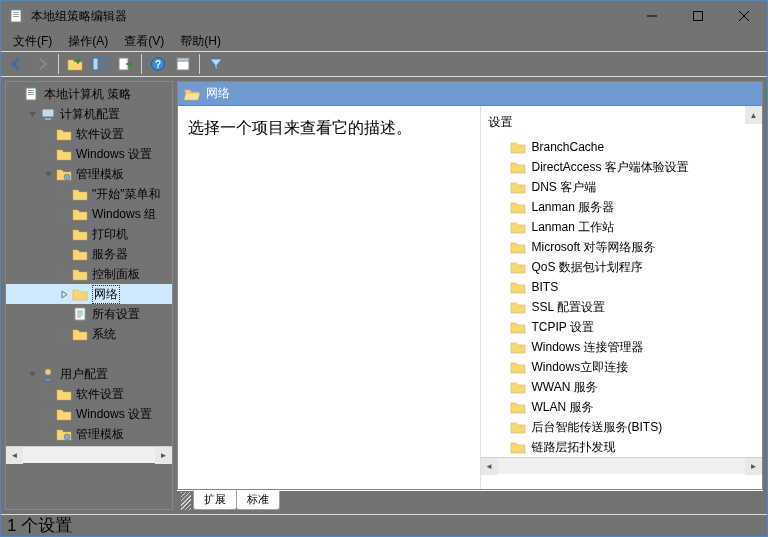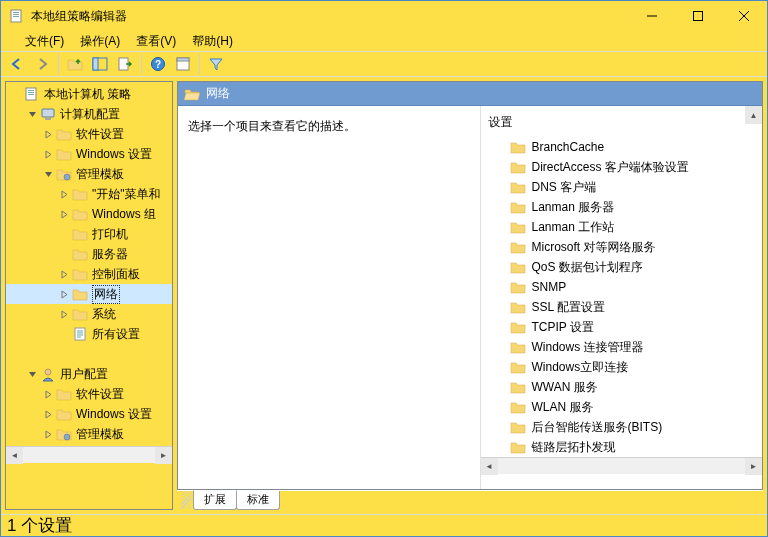--- a/index.html
+++ b/index.html
@@ -1,33 +1,33 @@
 <!DOCTYPE html>
 <html><head>
 <meta charset="utf-8">
 <style>
   * { box-sizing: border-box; font-family: "Microsoft YaHei", "Segoe UI", sans-serif; }
   html, body { margin: 0; padding: 0; }
   .window {
     width: 768px; height: 537px; border: 1px solid #4a88c7;
-    background: #fde047; display: flex; flex-direction: column;
+    background: #737373; display: flex; flex-direction: column;
     position: relative;
   }
   .titlebar {
     height: 30px; display: flex; align-items: center;
     padding: 0 0 0 8px; font-size: 12px; color: #000;
   }
   .titlebar .title-icon { width: 16px; height: 16px; margin-right: 6px; }
   .titlebar .spacer { flex: 1; }
   .win-btn {
     width: 46px; height: 30px; display: flex; align-items: center;
     justify-content: center; color: #000;
   }
   .menubar {
-    height: 20px; display: flex; align-items: center; padding: 0 16px;
+    height: 20px; display: flex; align-items: center; padding: 0 4px;
     font-size: 12px;
   }
   .menu-item { padding: 2px 8px; }
   .toolbar {
     height: 26px; border-top: 1px solid #dcdcdc; border-bottom: 1px solid #dcdcdc;
     display: flex; align-items: center; padding: 0 4px; gap: 1px;
   }
   .tbtn {
     width: 24px; height: 22px; display: flex; align-items: center;
     justify-content: center;
@@ -64,42 +64,42 @@
     height: 24px; background: linear-gradient(#a7c7e7, #7ba7d7);
     border-bottom: 1px solid #5a87b7; display: flex; align-items: center;
     padding: 0 6px; font-size: 12px; color: #fff;
     background: #6f9bd1;
   }
   .detail-header .hdr-icon { width: 16px; height: 16px; margin-right: 6px; }
   .detail-body {
     flex: 1; display: flex; overflow: hidden; background: #fff;
   }
   .desc-col {
-    flex: 1; padding: 12px 10px; font-size: 12px; color: #000;
+    flex: 1; padding: 12px 10px; font-size: 16px; color: #000;
   }
   .list-col {
     flex: 1; border-left: 1px solid #e0e0e0; overflow-y: auto;
     font-size: 12px; padding-top: 4px; position: relative;
   }
   .list-header { padding: 4px 8px 6px; color: #000; }
   .list-item {
     display: flex; align-items: center; height: 20px; padding: 0 8px; margin-left: 21px;
   }
   .list-item .li-icon { width: 16px; height: 16px; margin-right: 6px; flex-shrink: 0; }
   .hscroll {
     height: 17px; background: #f0f0f0; border-top: 1px solid #d0d0d0;
     display: flex; align-items: center;
   }
   .hscroll .arrow {
     width: 17px; height: 17px; background: #e8e8e8; display: flex;
     align-items: center; justify-content: center; font-size: 8px; color: #555;
   }
   .hscroll .track { flex: 1; background: #f0f0f0; }
   .tabs-row {
-    height: 20px; display: flex; align-items: flex-start; padding: 0 4px;
+    height: 20px; display: flex; align-items: flex-end; padding: 0 4px;
     font-size: 11px; border-top: 1px solid #fff;
   }
   .tab {
     padding: 1px 10px 2px; border: 1px solid #a0a0a0; border-top: none;
     border-radius: 0 0 3px 3px; margin-right: -1px; background: #fff;
     position: relative;
   }
   .tab.active { background: #fff; border-top: 1px solid #fff; margin-top: -1px; z-index: 1; }
   .diag-stripe {
     width: 10px; height: 18px;
@@ -346,36 +346,36 @@
               <svg width="9" height="9" viewBox="0 0 9 9">
                 <path d="M2 1 L7 4.5 L2 8 Z" fill="none" stroke="#777" stroke-width="1"></path>
               </svg>
             </span>
             <svg class="tree-icon" viewBox="0 0 16 16">
               <use href="#folder-icon"></use>
             </svg>
             <span class="label-text">网络</span>
           </div>
           <div class="tree-row" style="padding-left: 52px;">
+            <span class="twisty"></span>
+            <svg class="tree-icon" viewBox="0 0 16 16">
+              <use href="#sheet-icon"></use>
+            </svg>
+            <span class="label-text">所有设置</span>
+          </div>
+          <div class="tree-row" style="padding-left: 52px;">
             <span class="twisty">
               <svg width="9" height="9" viewBox="0 0 9 9">
                 <path d="M2 1 L7 4.5 L2 8 Z" fill="none" stroke="#777" stroke-width="1"></path>
               </svg>
             </span>
             <svg class="tree-icon" viewBox="0 0 16 16">
               <use href="#folder-icon"></use>
             </svg>
             <span class="label-text">系统</span>
-          </div>
-          <div class="tree-row" style="padding-left: 52px;">
-            <span class="twisty"></span>
-            <svg class="tree-icon" viewBox="0 0 16 16">
-              <use href="#sheet-icon"></use>
-            </svg>
-            <span class="label-text">所有设置</span>
           </div>
           <div class="tree-row" style="padding-left: 20px; margin-top: 20px;">
             <span class="twisty">
               <svg width="9" height="9" viewBox="0 0 9 9">
                 <path d="M1 2 L8 2 L4.5 7 Z" fill="#595959"></path>
               </svg>
             </span>
             <svg class="tree-icon" viewBox="0 0 16 16">
               <use href="#user-icon"></use>
             </svg>
@@ -477,21 +477,21 @@
                 <div class="list-item">
                   <svg class="li-icon" viewBox="0 0 16 16">
                     <use href="#folder-icon"></use>
                   </svg>
                   <span>QoS 数据包计划程序</span>
                 </div>
                 <div class="list-item">
                   <svg class="li-icon" viewBox="0 0 16 16">
                     <use href="#folder-icon"></use>
                   </svg>
-                  <span>SNMP</span>
+                  <span>BITS</span>
                 </div>
                 <div class="list-item">
                   <svg class="li-icon" viewBox="0 0 16 16">
                     <use href="#folder-icon"></use>
                   </svg>
                   <span>SSL 配置设置</span>
                 </div>
                 <div class="list-item">
                   <svg class="li-icon" viewBox="0 0 16 16">
                     <use href="#folder-icon"></use>

